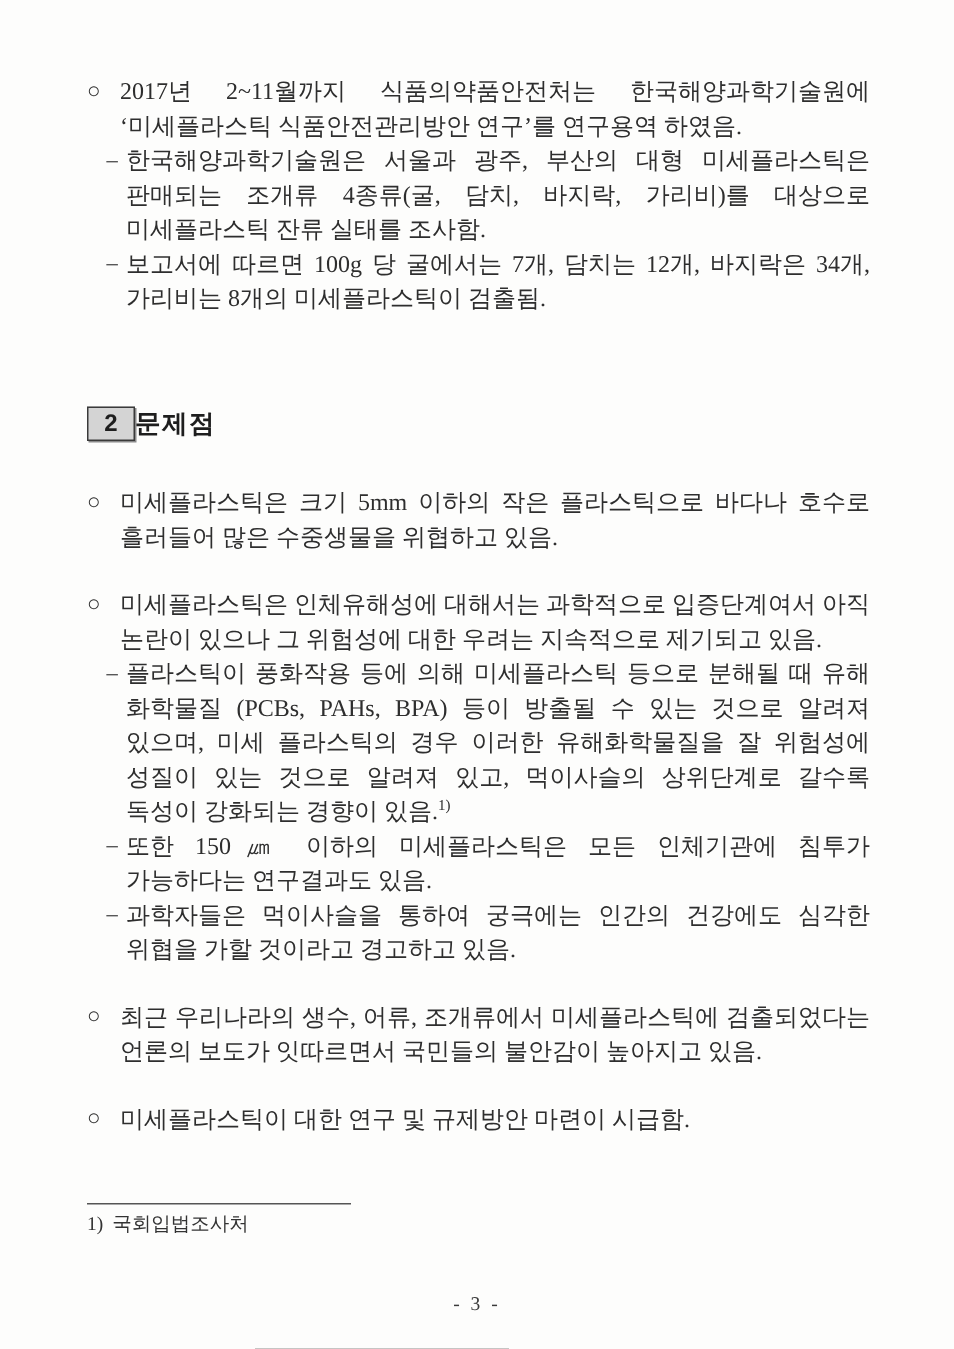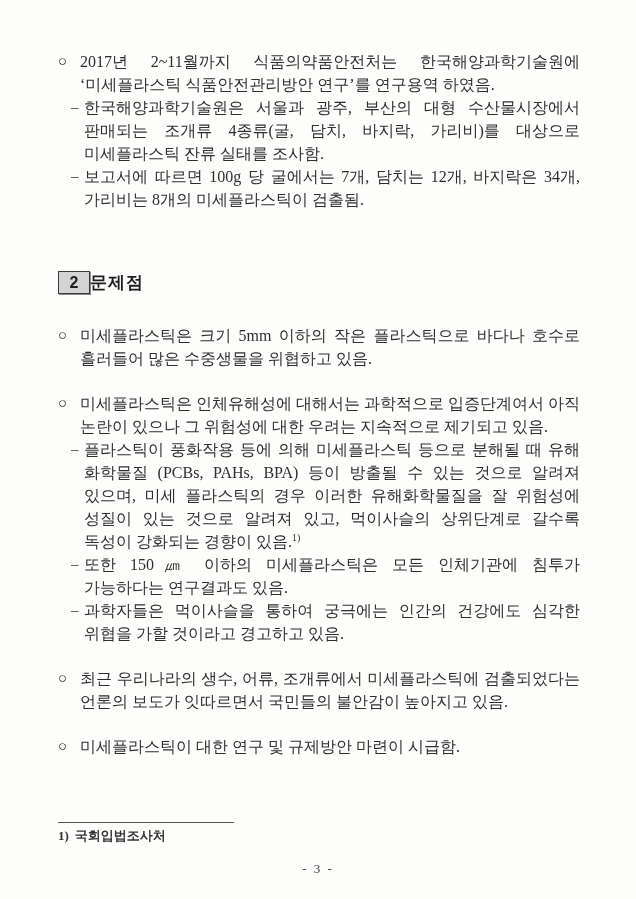--- a/index.html
+++ b/index.html
@@ -66,22 +66,21 @@
   }
   .heading-title {
     font-weight: bold;
     font-size: 17px;
     color: #1e1e1e;
     letter-spacing: 1px;
   }
   .footnote-area {
     position: absolute;
     left: 58px;
-    top: 822px;
-    font-weight: bold;
+    top: 802px;
   }
   .footnote-rule {
     width: 176px;
     border-top: 1px solid #555;
   }
   .footnote-line {
     margin-top: 5px;
     font-size: 13px;
     line-height: 16px;
     color: #333;
@@ -103,21 +102,21 @@
 
 <div class="page">
   <div class="content">
 
     <div class="row circle">
       <span class="marker">○</span>
       <span class="text">2017년 2~11월까지 식품의약품안전처는 한국해양과학기술원에 ‘미세플라스틱 식품안전관리방안 연구’를 연구용역 하였음.</span>
     </div>
     <div class="row dash">
       <span class="marker">–</span>
-      <span class="text">한국해양과학기술원은 서울과 광주, 부산의 대형 수산물시장에서 판매되는 조개류 4종류(굴, 담치, 바지락, 가리비)를 대상으로 미세플라스틱 잔류 실태를 조사함.</span>
+      <span class="text">한국해양과학기술원은 서울과 광주, 부산의 대형 미세플라스틱은 판매되는 조개류 4종류(굴, 담치, 바지락, 가리비)를 대상으로 미세플라스틱 잔류 실태를 조사함.</span>
     </div>
     <div class="row dash">
       <span class="marker">–</span>
       <span class="text">보고서에 따르면 100g 당 굴에서는 7개, 담치는 12개, 바지락은 34개, 가리비는 8개의 미세플라스틱이 검출됨.</span>
     </div>
 
     <div class="section-heading">
       <span class="heading-num-box">2</span>
       <span class="heading-title">문제점</span>
     </div>

